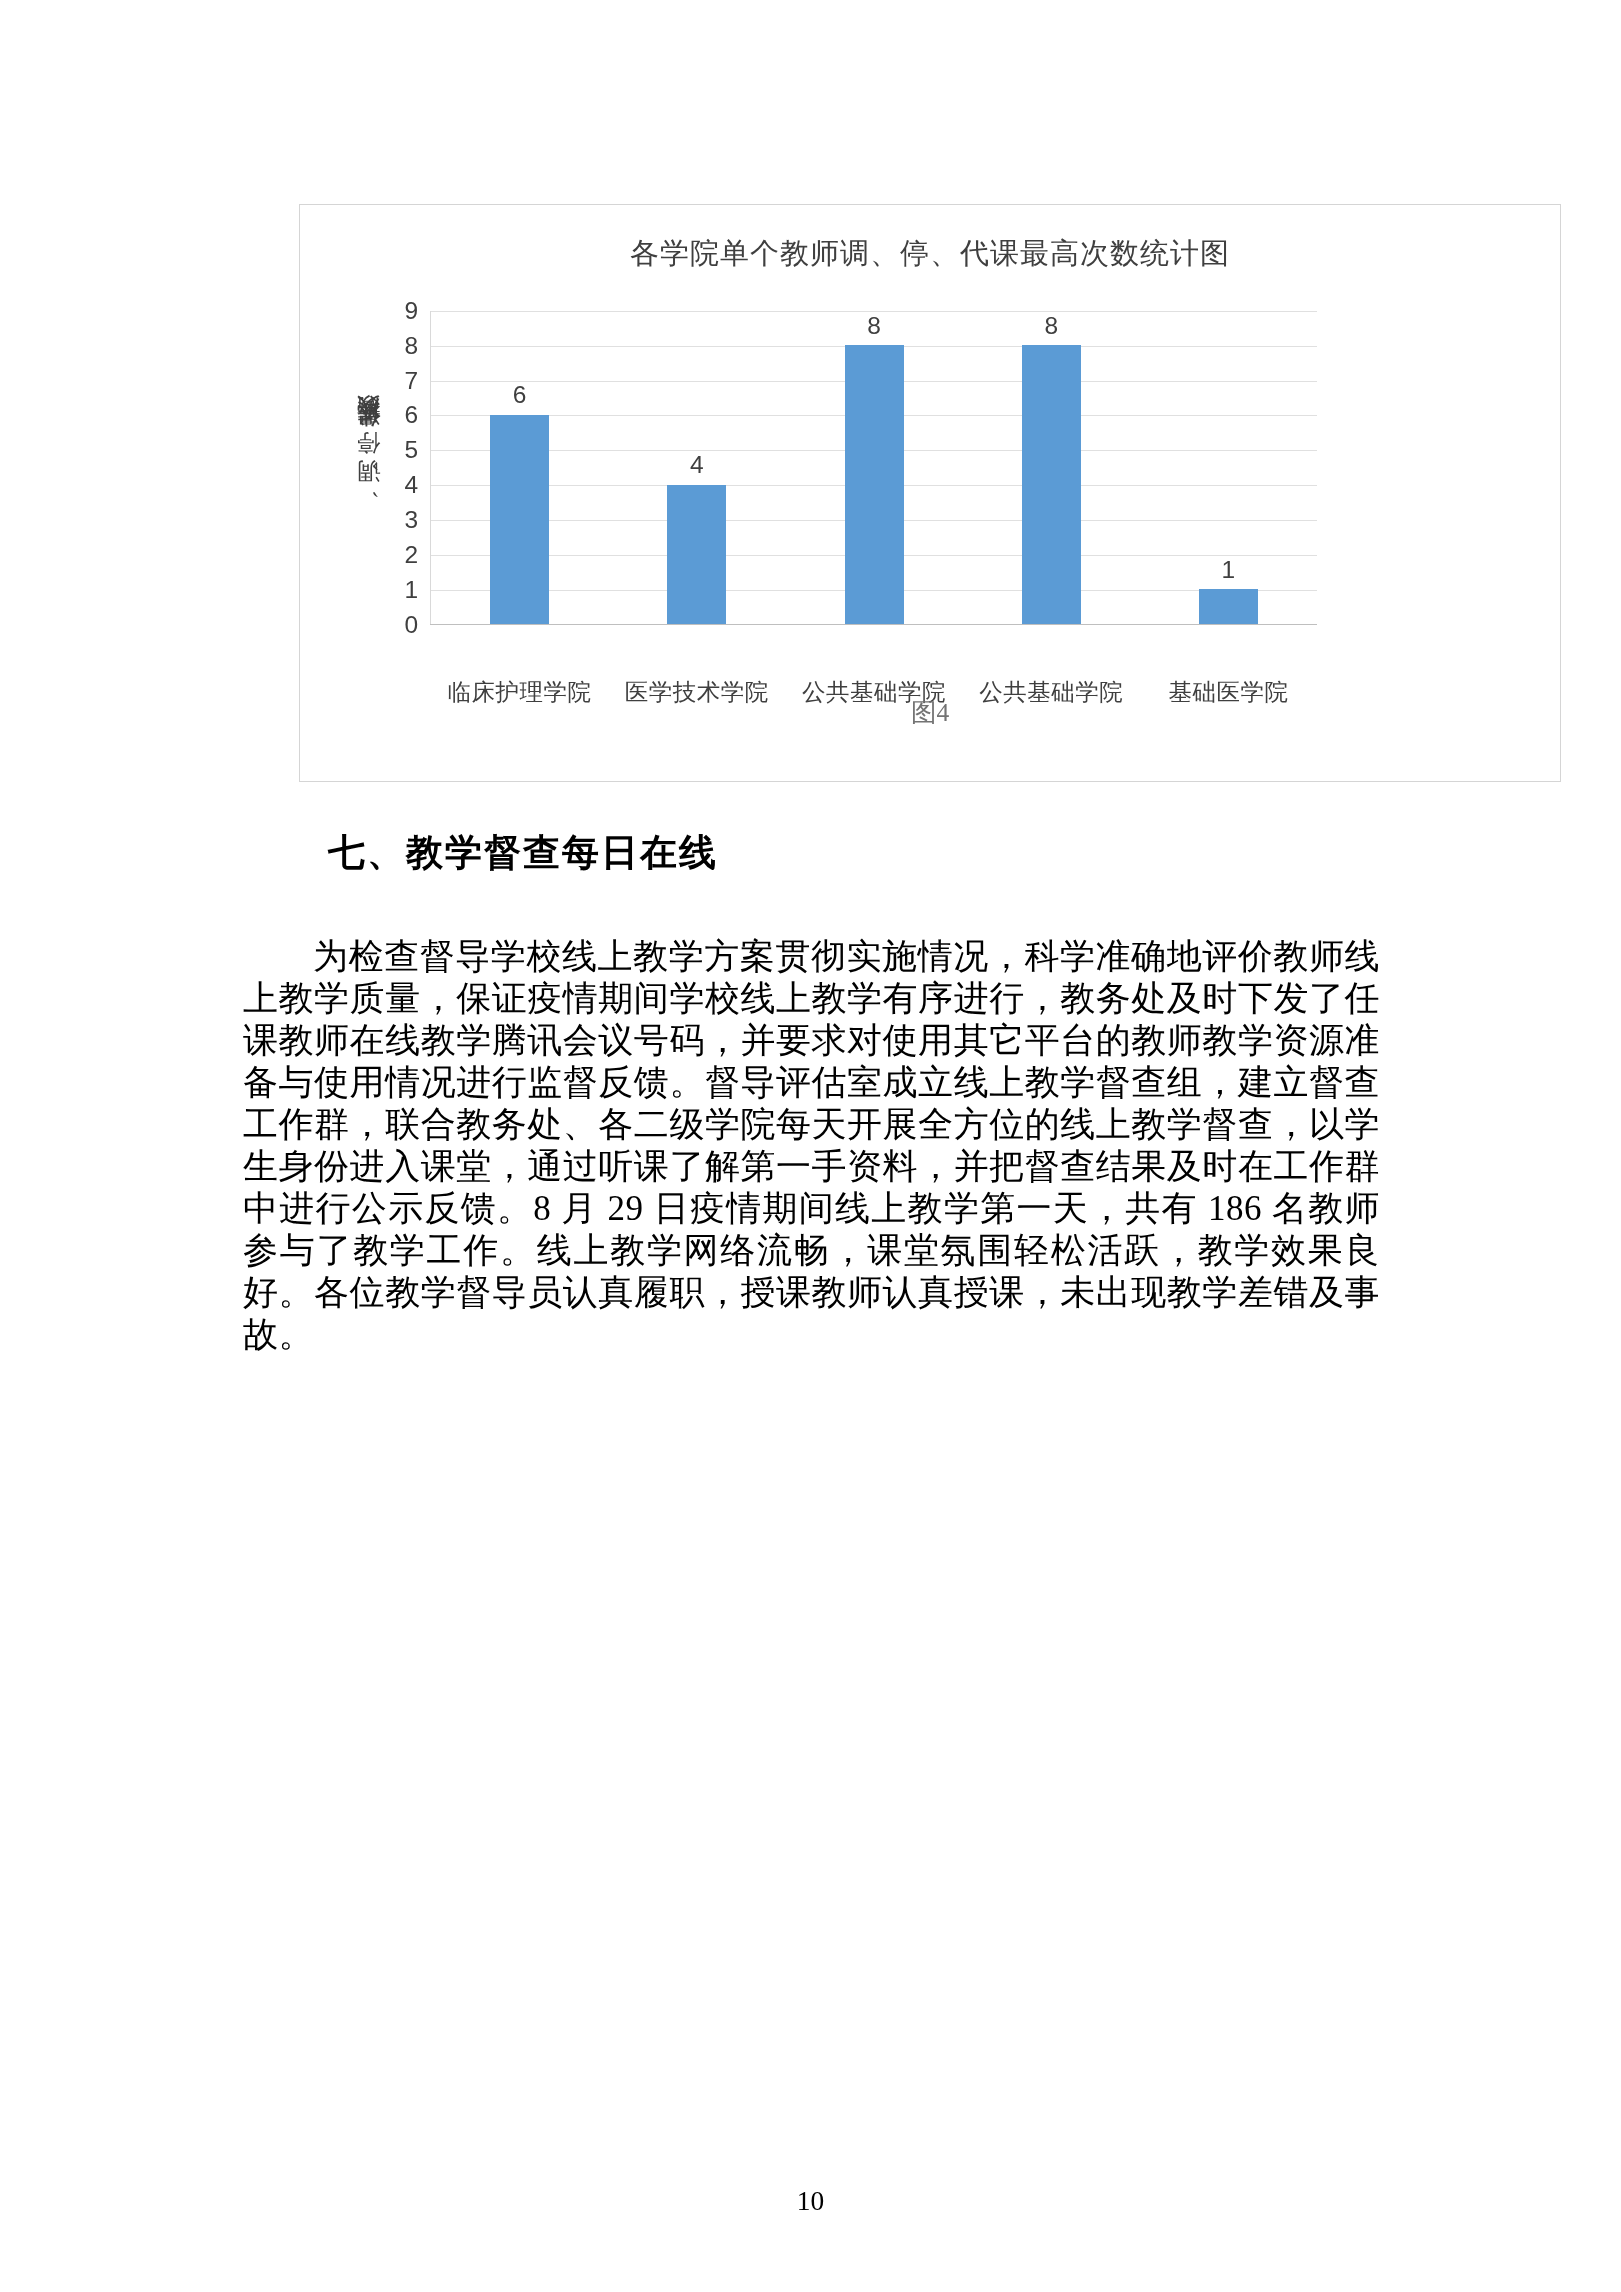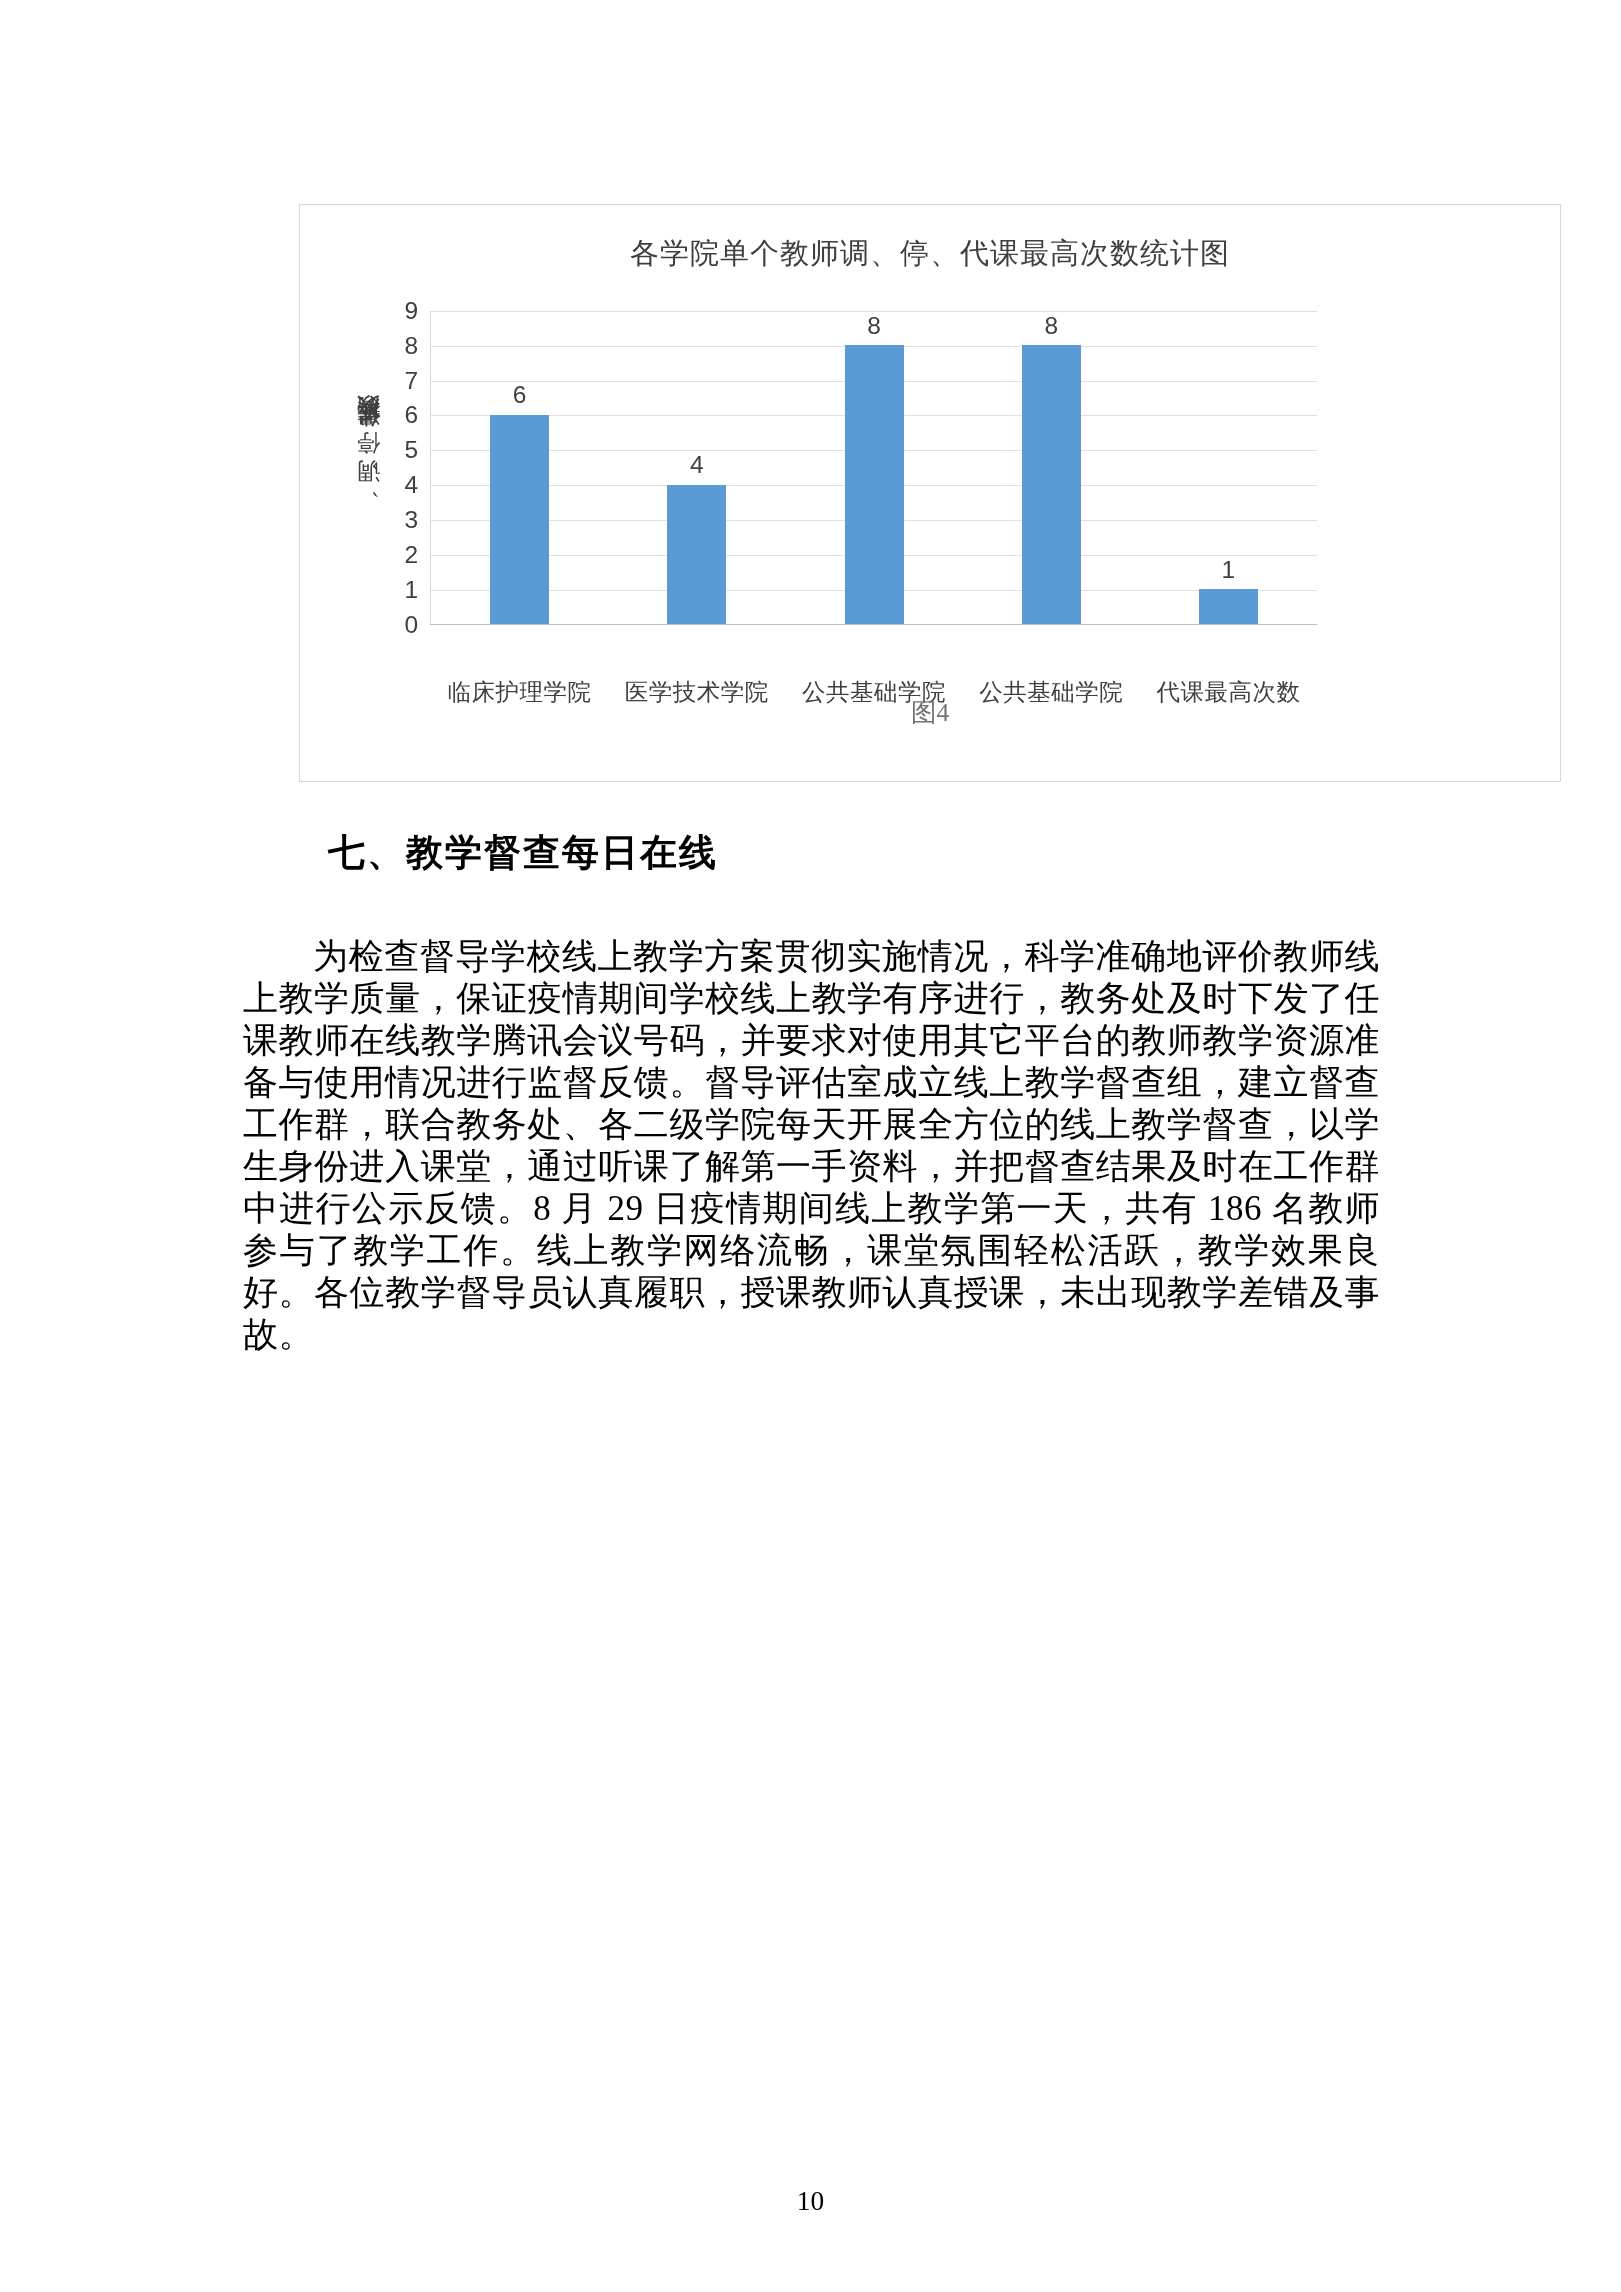--- a/index.html
+++ b/index.html
@@ -246,21 +246,21 @@
           <div class="bar" style="height:35px;"></div>
         </div>
       </div>
     </div>
 
     <div class="cat-labels">
       <div class="cat-label">临床护理学院</div>
       <div class="cat-label">医学技术学院</div>
       <div class="cat-label">公共基础学院</div>
       <div class="cat-label">公共基础学院</div>
-      <div class="cat-label">代课最高次数</div>
+      <div class="cat-label">基础医学院</div>
     </div>
 
     <div class="fig-caption">图4</div>
   </div>
 
   <div class="section-heading">七、教学督查每日在线</div>
 
   <div class="body-text">
     <p>为检查督导学校线上教学方案贯彻实施情况，科学准确地评价教师线上教学质量，保证疫情期间学校线上教学有序进行，教务处及时下发了任课教师在线教学腾讯会议号码，并要求对使用其它平台的教师教学资源准备与使用情况进行监督反馈。督导评估室成立线上教学督查组，建立督查工作群，联合教务处、各二级学院每天开展全方位的线上教学督查，以学生身份进入课堂，通过听课了解第一手资料，并把督查结果及时在工作群中进行公示反馈。8 月 29 日疫情期间线上教学第一天，共有 186 名教师参与了教学工作。线上教学网络流畅，课堂氛围轻松活跃，教学效果良好。各位教学督导员认真履职，授课教师认真授课，未出现教学差错及事故。</p>
   </div>

